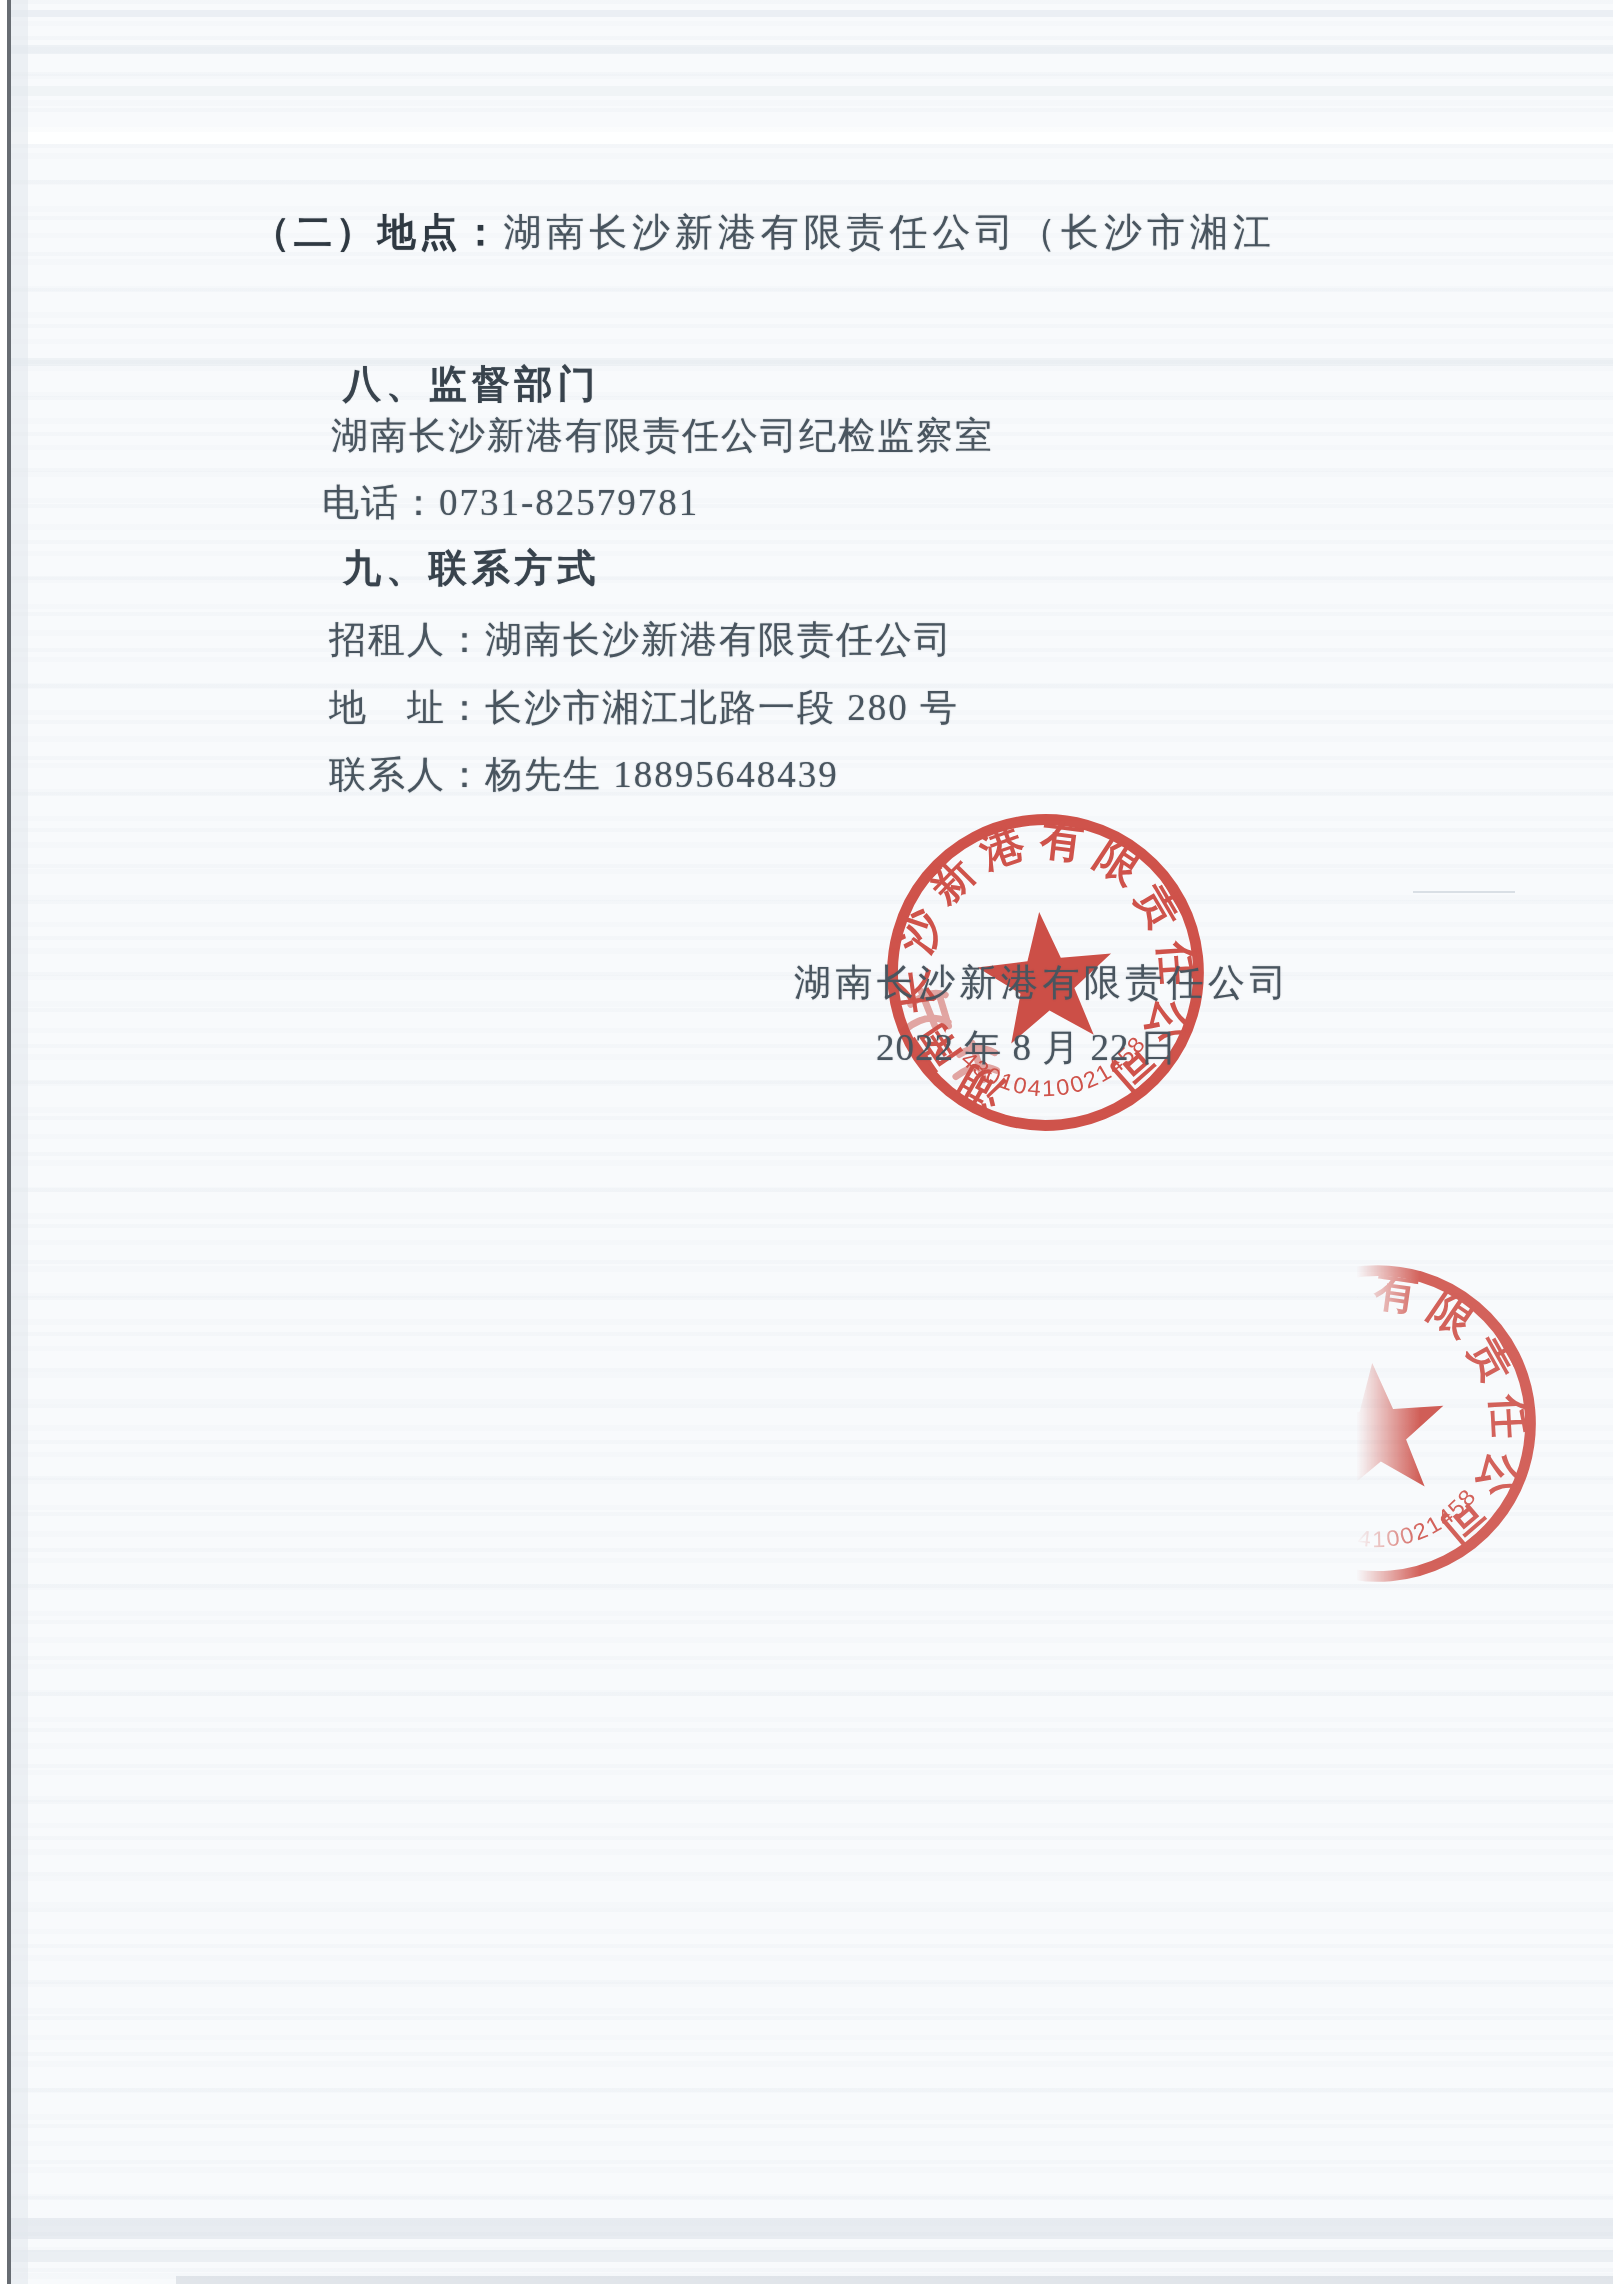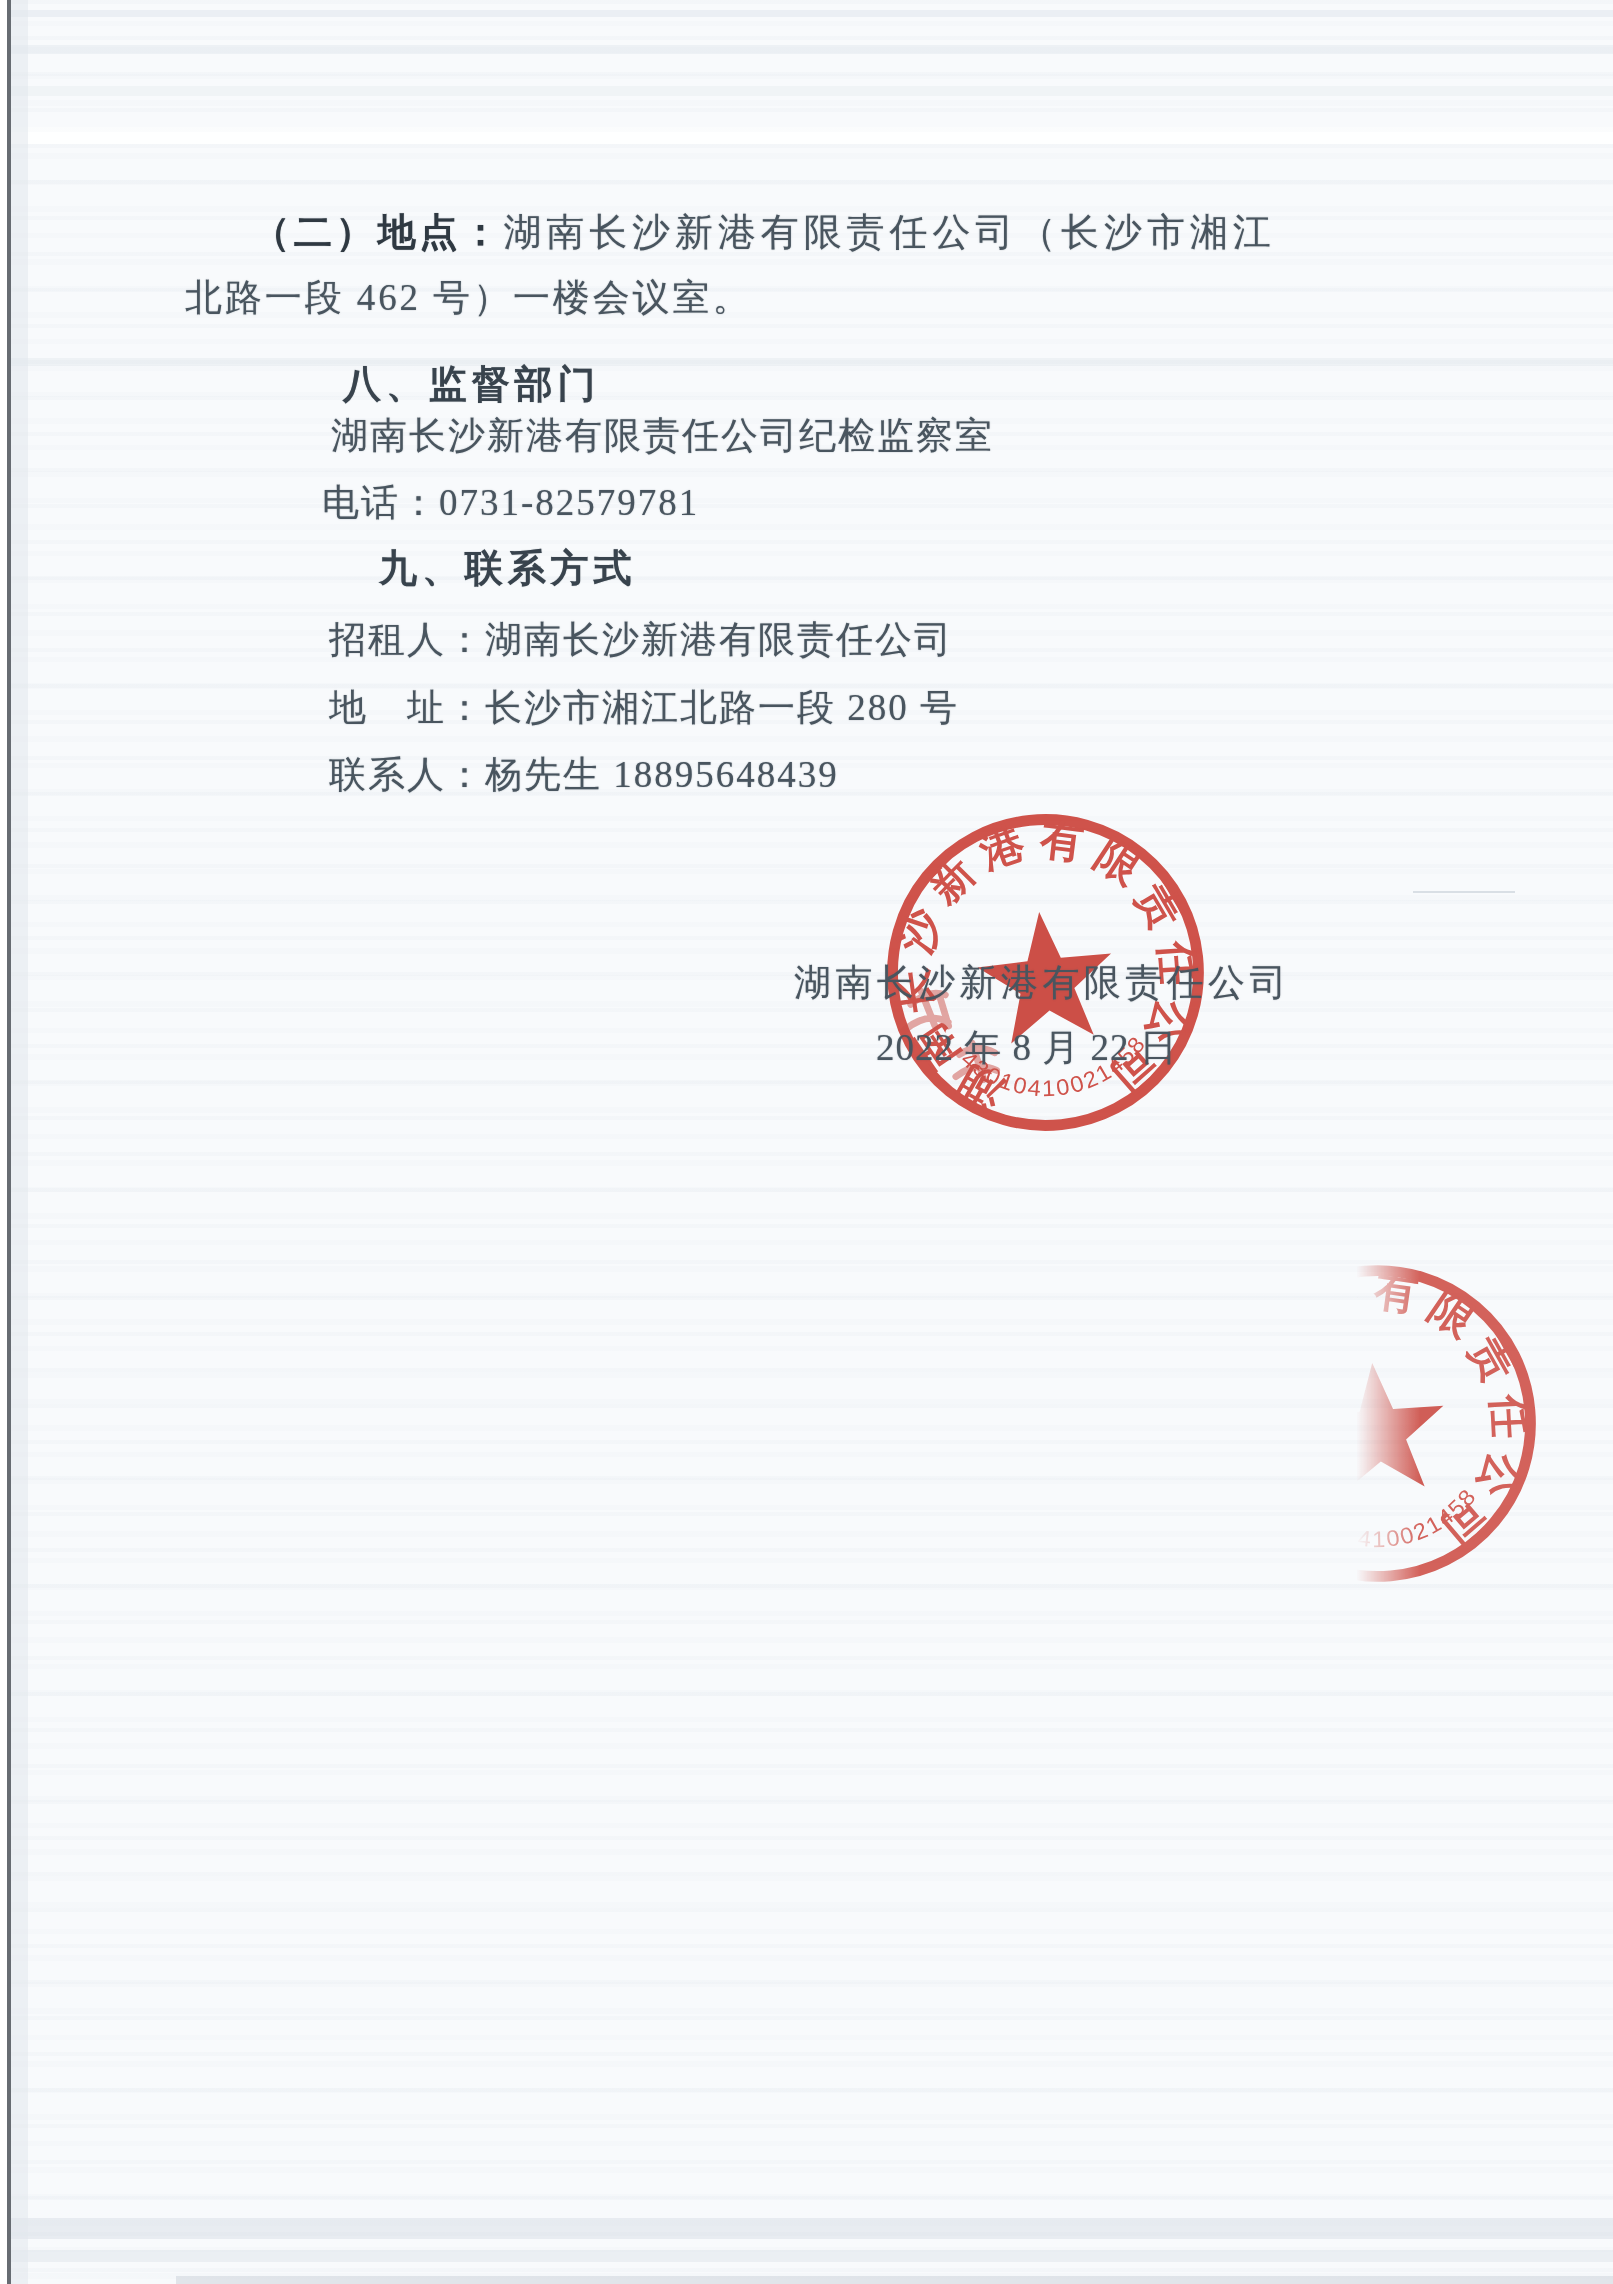--- a/index.html
+++ b/index.html
@@ -49,21 +49,21 @@
   }
   .l1{left:248px;top:209px;font-size:38px;letter-spacing:4.9px;}
   .l2{left:181px;top:275px;letter-spacing:2.9px;}
   .hd{
     position:absolute;white-space:nowrap;margin:0;
     font-family:"Liberation Sans", sans-serif;
     font-weight:700;color:#38434d;font-size:38px;letter-spacing:4.9px;line-height:1;
     text-shadow:0 0 1px rgba(56,67,77,0.55);
   }
   .h8{left:343px;top:343px;margin-top:22px;}
-  .h9{left:343px;top:549px;margin-left:36px;}
+  .h9{left:343px;top:549px;}
   .l4{left:327px;top:413px;text-align:center;}
   .l5{left:318px;top:480px;}
   .l7{left:325px;top:617px;}
   .l8{left:325px;top:685px;}
   .l9{left:325px;top:752px;}
   .sig{left:790px;top:960px;letter-spacing:4.4px;}
   .date{left:872px;top:1025px;letter-spacing:1px;}
 
   
   svg.seal{position:absolute;z-index:10;overflow:visible;}
@@ -135,21 +135,20 @@
         <polygon class="star" transform="translate(0,10)" points="0,-72 17.1,-23.4 68.5,-22.3 27.6,8.9 42.3,58.3 0,29 -42.3,58.3 -27.6,8.9 -68.5,-22.3 -17.1,-23.4"></polygon>
         <text class="serial">
           <textPath href="#serialPathB" textLength="218" lengthAdjust="spacingAndGlyphs">43010410021458</textPath>
         </text>
       </g>
     </g>
   </svg>
 
   <main class="doc">
     <p class="l l1 lead"><span class="bold">（二）地点：</span><span>湖南长沙新港有限责任公司（长沙市湘江</span></p>
-    <p class="l l2">北路一段 462 号）一楼会议室。</p>
 
     <p class="hd h8">八、监督部门</p>
     <p class="l l4">湖南长沙新港有限责任公司纪检监察室</p>
     <p class="l l5">电话：0731-82579781</p>
 
     <p class="hd h9">九、联系方式</p>
     <p class="l l7">招租人：湖南长沙新港有限责任公司</p>
     <p class="l l8">地　址：长沙市湘江北路一段 280 号</p>
     <p class="l l9">联系人：杨先生 18895648439</p>
 

